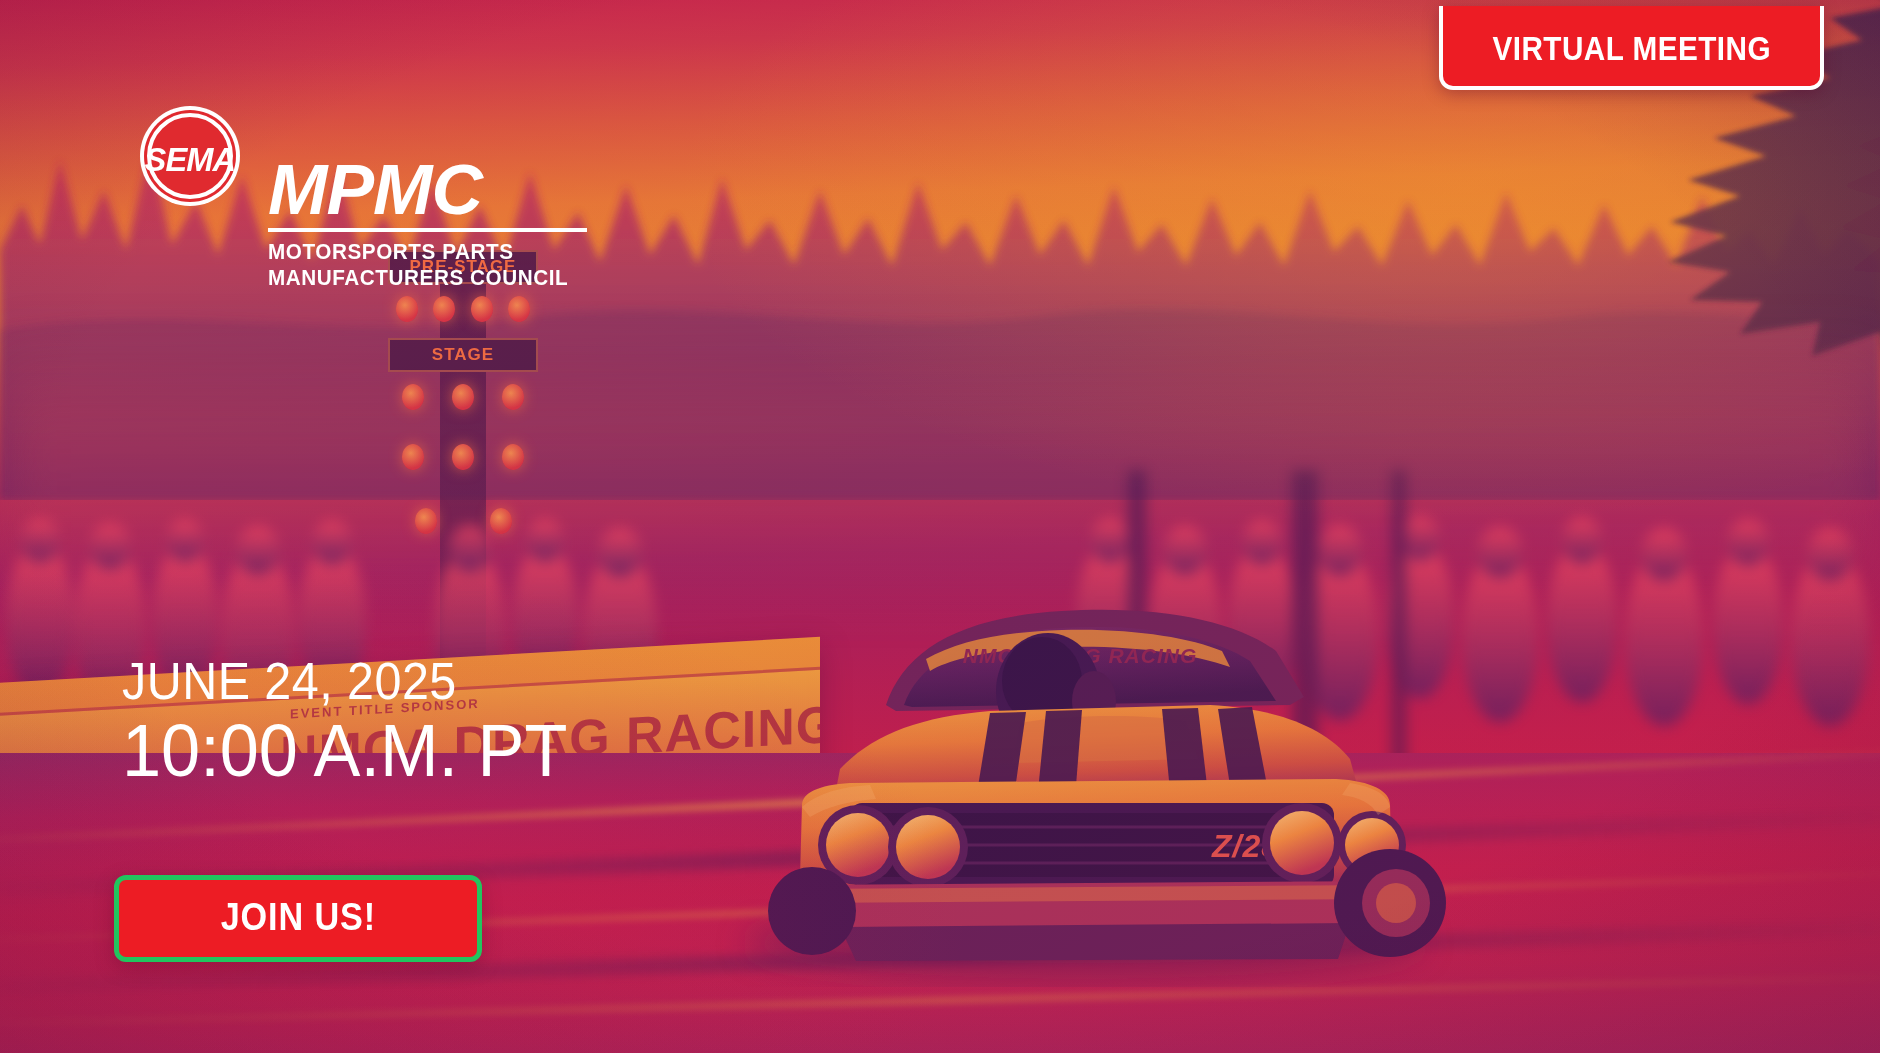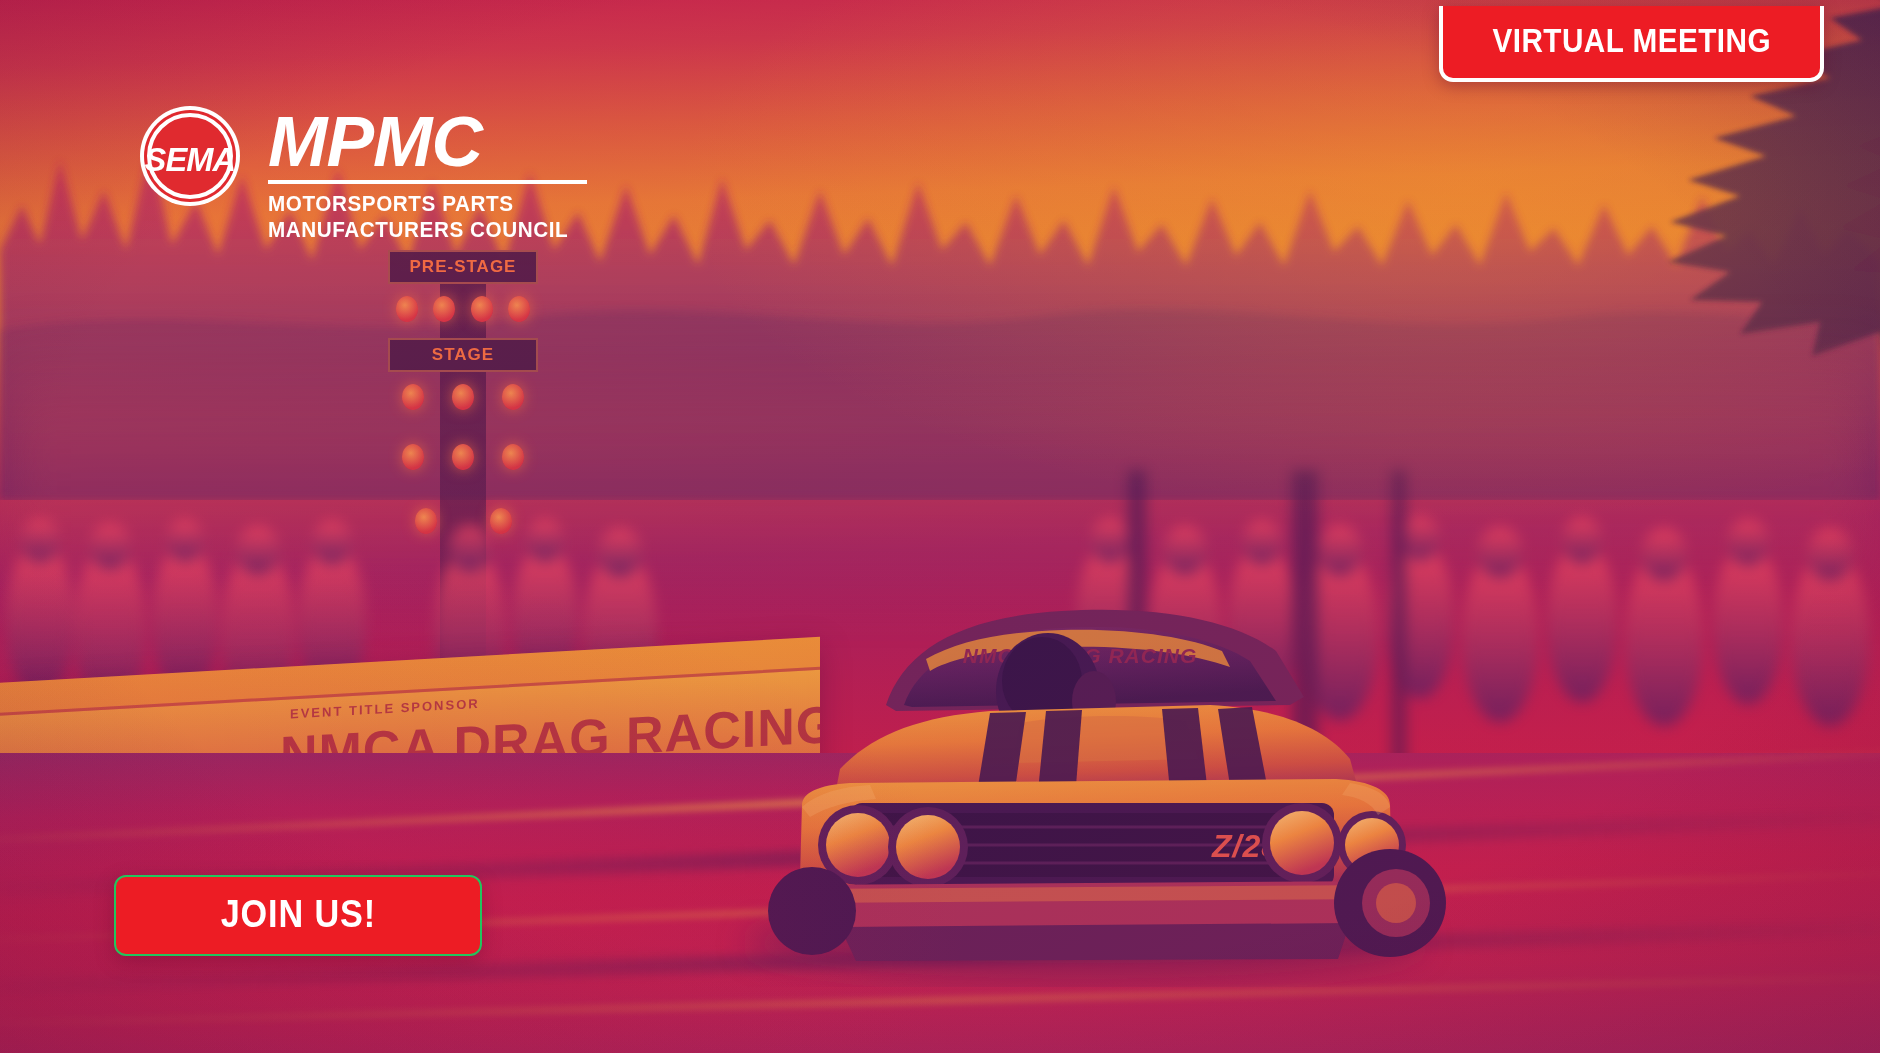--- a/index.html
+++ b/index.html
@@ -161,37 +161,37 @@
   
   .content{ position:absolute; inset:0; }
 
   
   .badge{
     position:absolute; right:56px; top:6px;
     background:#ed1c24;
     border:4px solid #ffffff;
     border-top:none;
     border-radius:0 0 14px 14px;
-    padding:16px 34px 18px;
+    padding:24px 34px 18px;
     box-shadow:0 4px 16px rgba(90,0,40,.35);
   }
   .badge span{
     display:block;
     color:#ffffff; font-weight:bold;
     font-size:33px; letter-spacing:.5px;
     transform:scaleX(.90); transform-origin:center;
     white-space:nowrap;
     font-family:"Liberation Sans", sans-serif;
   }
 
   
   .logo{ position:absolute; left:110px; top:104px; display:flex; align-items:flex-start; gap:26px; }
   .sema{ width:104px; height:104px; flex:none;margin-left:28px; }
   .sema svg{ width:100%; height:100%; }
-  .mpmc-block{ padding-top:6px; }
+  .mpmc-block{ padding-top:6px;margin-top:48px; }
   .mpmc{
     color:#ffffff; font-weight:bold; font-style:italic;
     font-size:70px; line-height:.92; letter-spacing:-1px;
     transform:scaleX(1.02); transform-origin:left center;
     font-family:"Liberation Sans", sans-serif;
   }
   .mpmc-rule{ height:4px; background:#ffffff; margin:6px 0 7px; width:100%; }
   .mpmc-sub{
     color:#ffffff; font-weight:bold; font-size:22px; line-height:1.17;
     letter-spacing:.6px; transform:scaleX(.94); transform-origin:left center;
@@ -223,21 +223,21 @@
     letter-spacing:0px; line-height:1.04; margin-top:4px;
     transform:scaleX(.95); transform-origin:left center;
     font-family:"Liberation Sans", sans-serif;
   }
 
   
   .cta{
     position:absolute; left:114px; top:875px;
     display:inline-flex; align-items:center; justify-content:center;
     background:#ed1c24;
-    border:2px solid #22c55e;
+    border:5px solid #22c55e;
     border-radius:12px;
     padding:16px 0 18px;
     width:368px;
     cursor:pointer;
     box-shadow:0 6px 20px rgba(90,0,40,.30);
   }
   .cta span{
     color:#ffffff; font-weight:bold; font-size:38px;
     letter-spacing:1px;
     transform:scaleX(.90); transform-origin:center;
@@ -514,19 +514,23 @@
       </div>
       <div class="mpmc-block">
         <div class="mpmc">MPMC</div>
         <div class="mpmc-rule"></div>
         <div class="mpmc-sub">MOTORSPORTS PARTS</div>
         <div class="mpmc-sub">MANUFACTURERS COUNCIL</div>
       </div>
     </div>
 
 
+    <div class="when">
+      <div class="date">JUNE 24, 2025</div>
+      <div class="time">10:00 A.M. PT</div>
+    </div>
 
     <div class="cta" role="button" tabindex="0">
       <span>JOIN US!</span>
     </div>
 
   </div>
 </div>
 
 </body></html>

